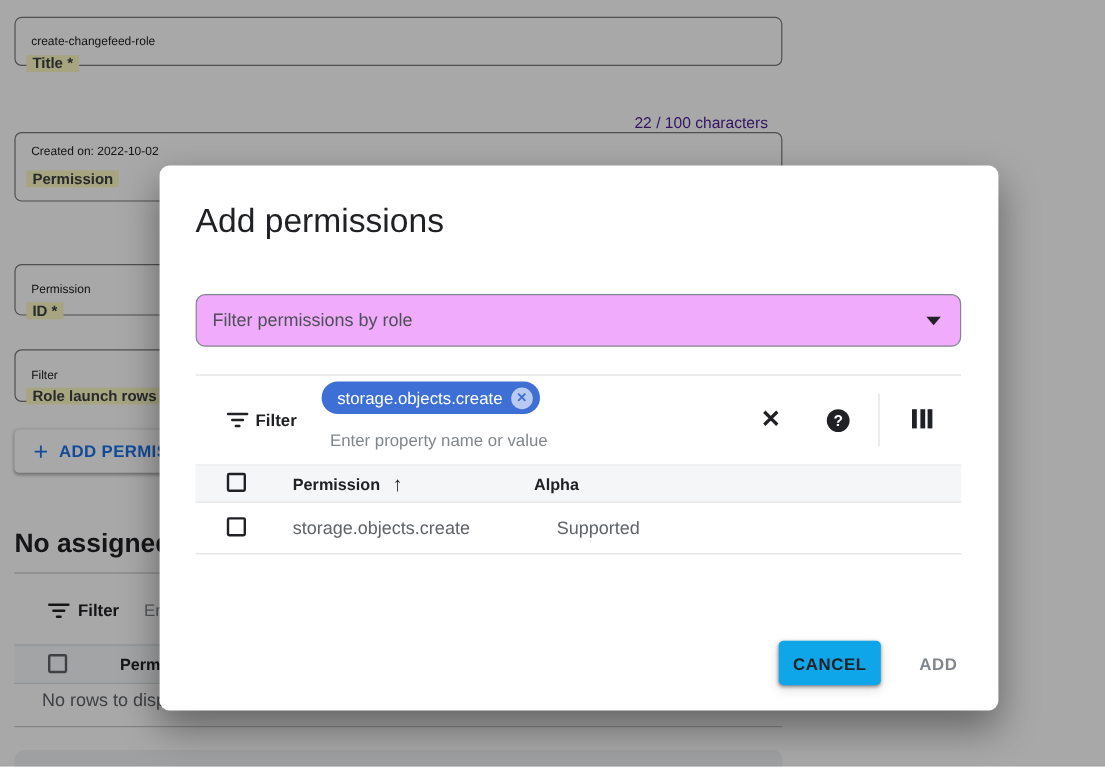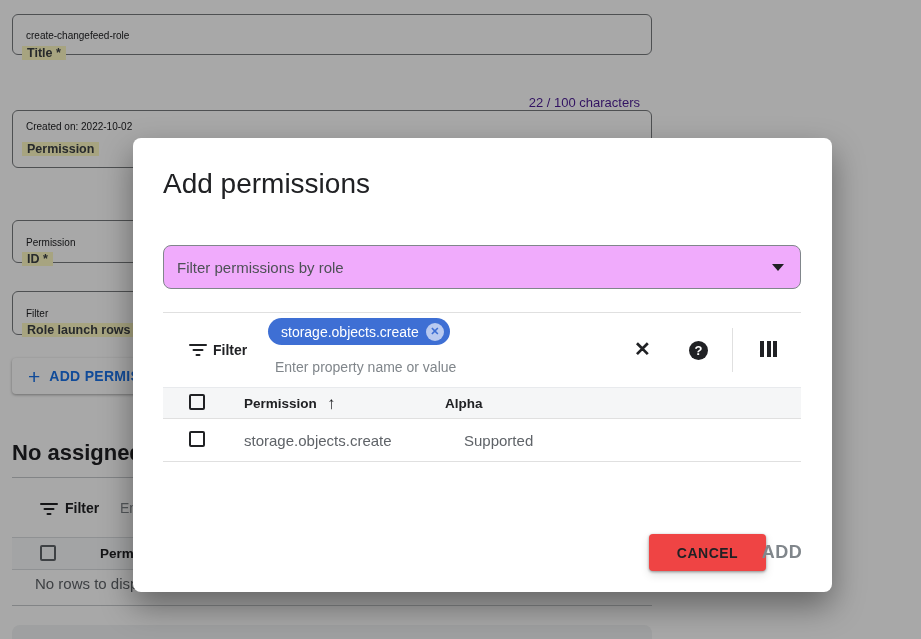--- a/index.html
+++ b/index.html
@@ -90,26 +90,26 @@
   .col-h.permission { left:81px; cursor:pointer; }
   .col-h.status { left:282px; }
   .sort-arrow { position:absolute; left:164px; top:6px; font-size:17px; color:#202124; cursor:pointer; }
 
   .dlg-row { position:absolute; left:30px; top:281px; width:638px; height:43px; border-bottom:1px solid #e0e0e0; background:#fff; }
   .dlg-row .checkbox { position:absolute; left:26px; top:12px; }
   .cell { position:absolute; top:13px; font-size:15px; color:#5f6368; white-space:nowrap; }
   .cell.permission { left:81px; }
   .cell.status { left:282px;margin-left:19px; }
 
-  .cancel-btn { position:absolute; left:516px; top:396px; width:117px; height:37px; background:#ef4444;
+  .cancel-btn { position:absolute; left:516px; top:396px; width:85px; height:37px; background:#0ea5e9;
                 border:none; border-radius:4px; box-shadow:0 1px 3px rgba(0,0,0,0.40), 0 4px 10px rgba(0,0,0,0.12);
                 font-family:inherit; font-size:14px; font-weight:700; letter-spacing:0.5px; color:#202124; cursor:pointer;
                 display:flex; align-items:center; justify-content:center; }
   .add-btn { position:absolute; left:618px; top:396px; width:62px; height:37px; background:transparent; border:none;
-             font-family:inherit; font-size:18px; font-weight:700; letter-spacing:0.5px; color:#80868b;
+             font-family:inherit; font-size:14px; font-weight:700; letter-spacing:0.5px; color:#80868b;
              display:flex; align-items:center; justify-content:center; }
 </style>
 </head>
 <body>
 
 <div class="bg-layer">
 
   <div class="field" style="left:12px; top:14px; width:640px; height:41px;">
     <span class="field-label">Title *</span>
     <span class="field-value v-center">create-changefeed-role</span>

